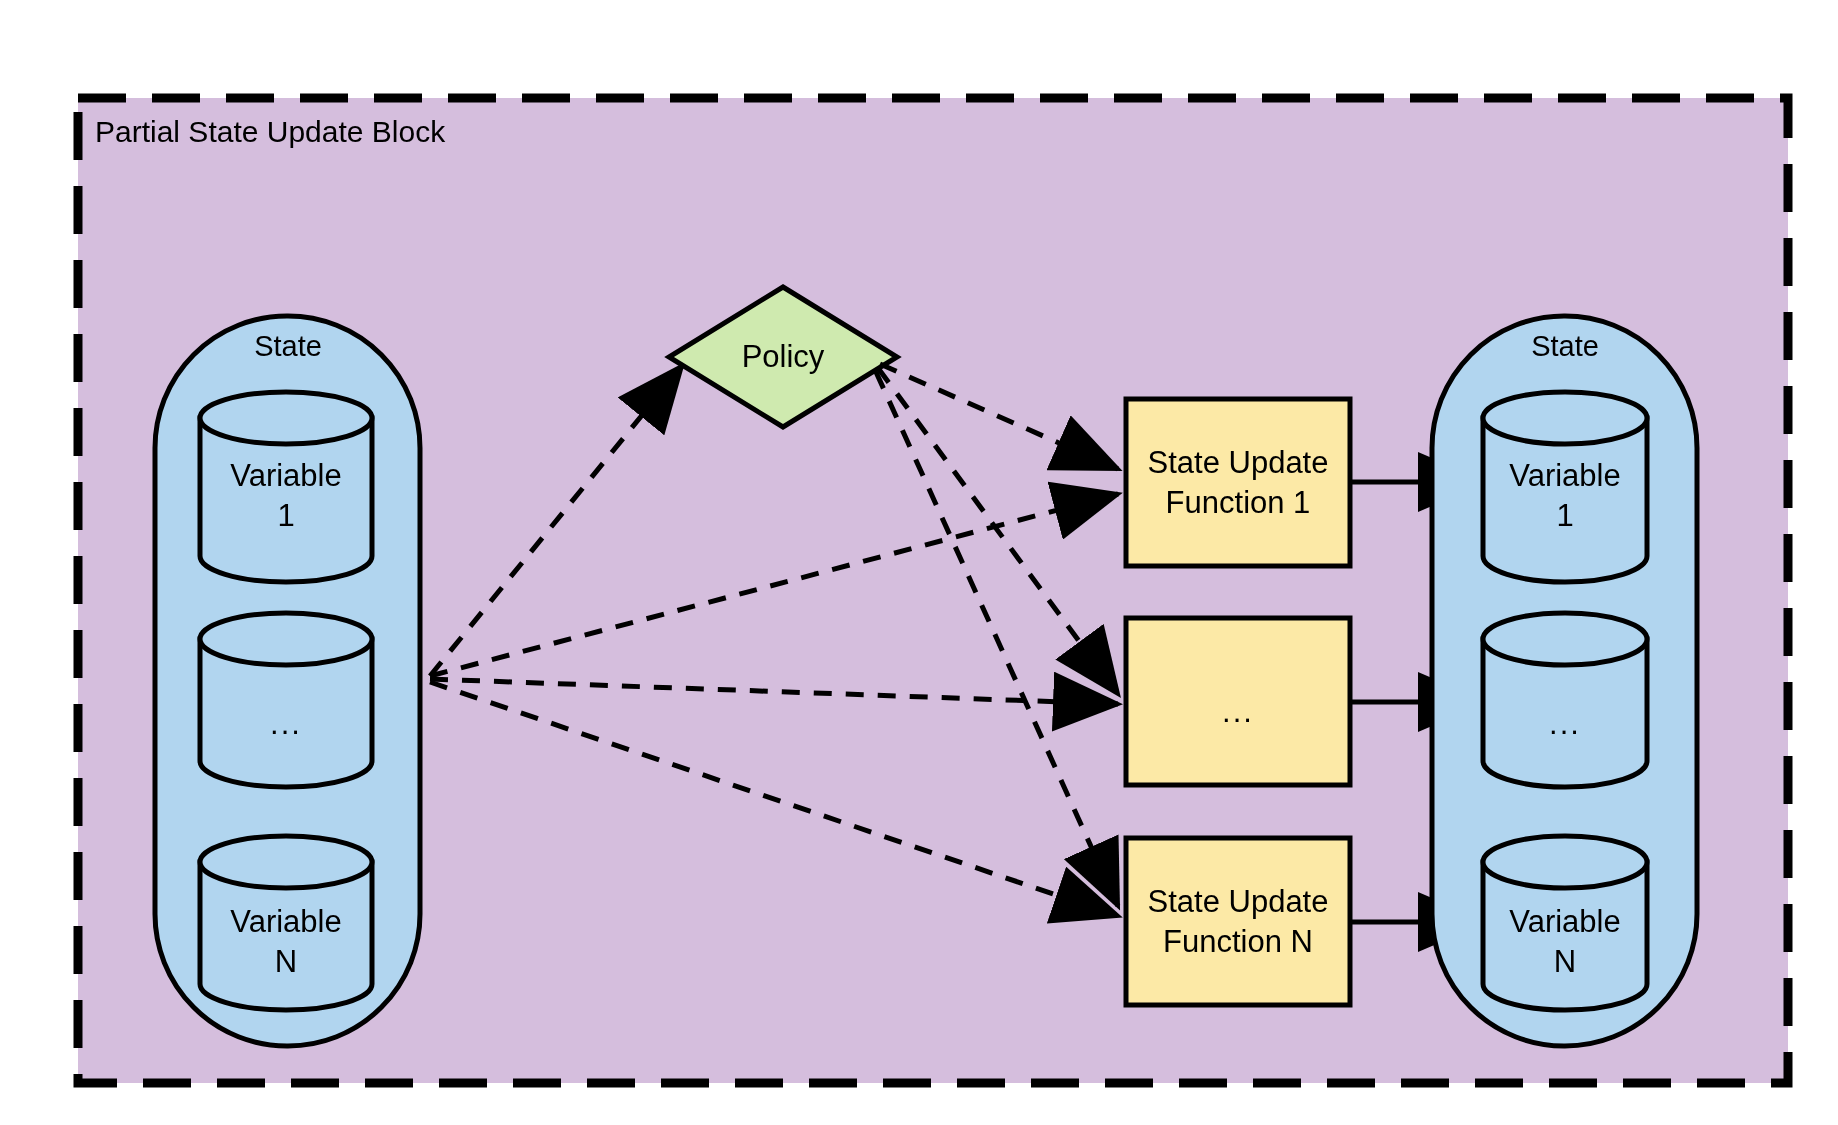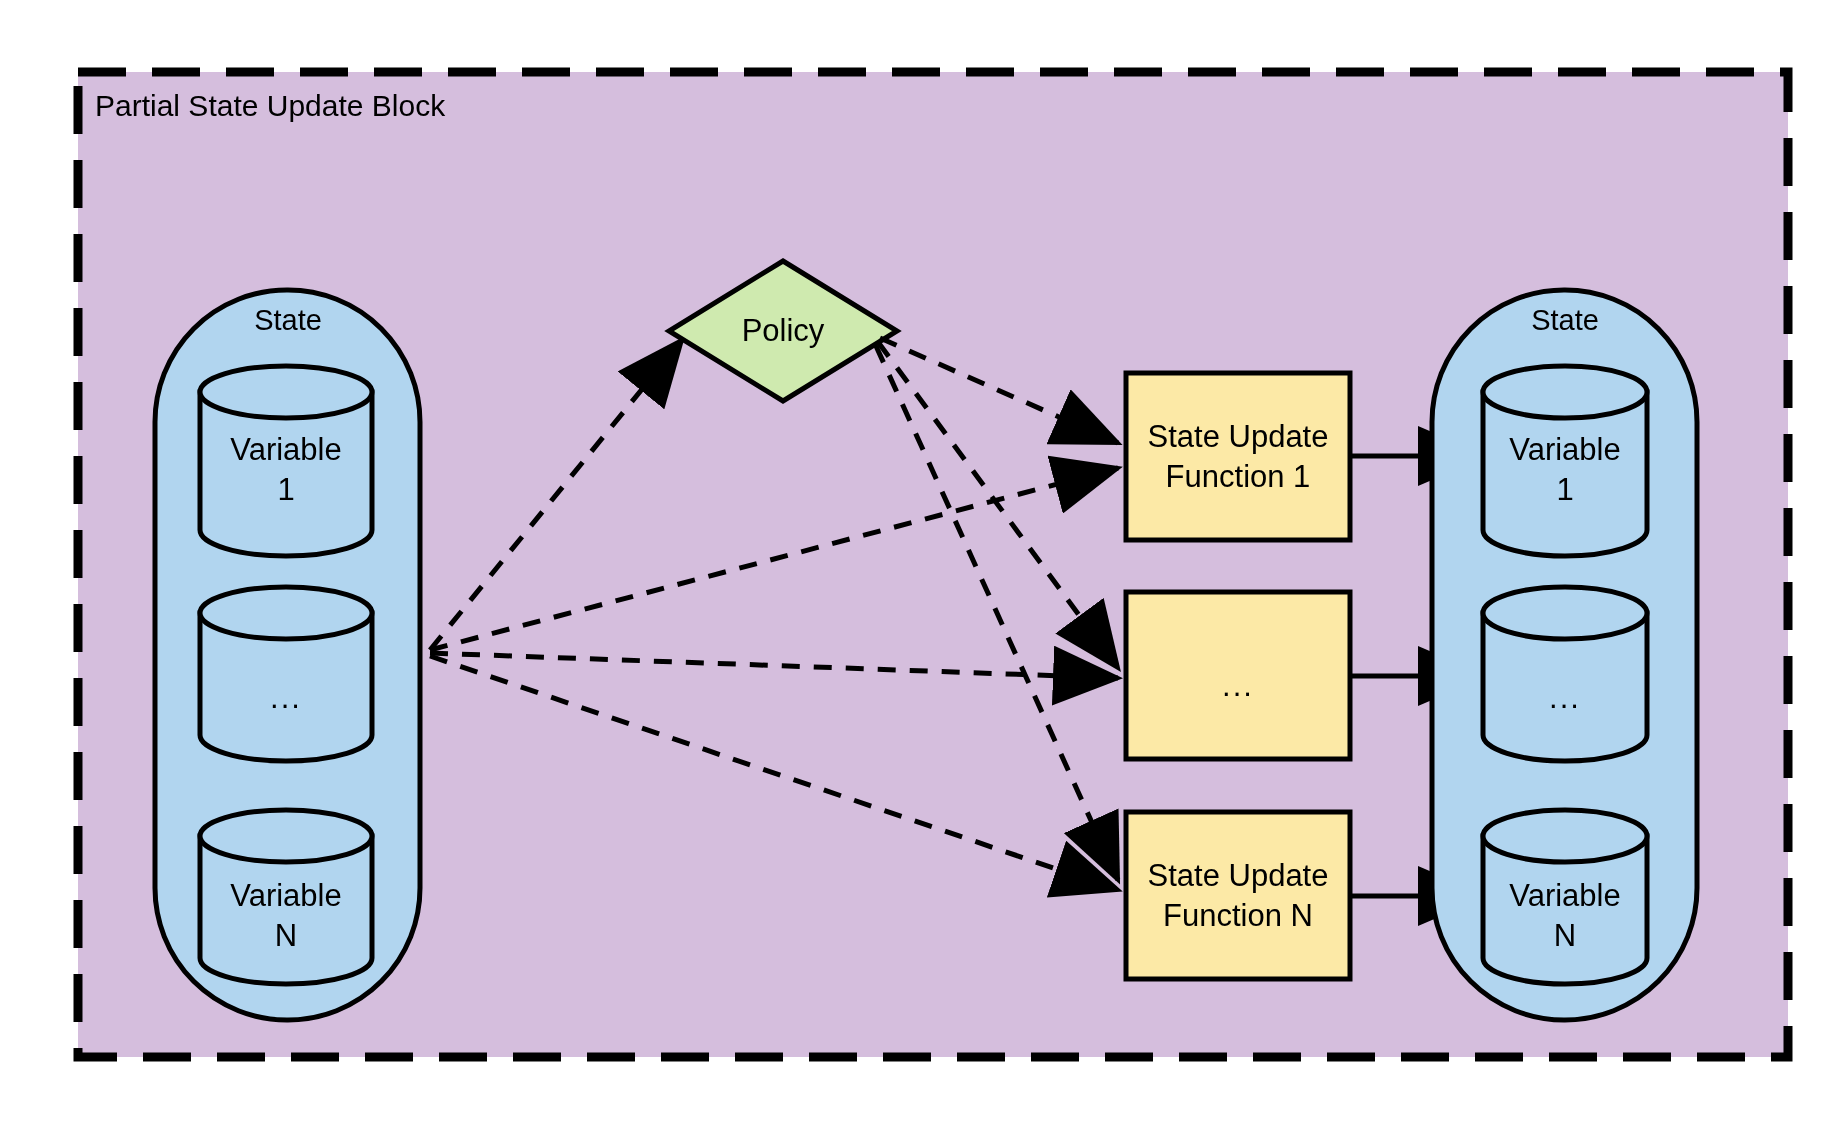--- a/index.html
+++ b/index.html
@@ -10,20 +10,21 @@
   body {
     width: 1838px;
     height: 1125px;
     font-family: "Liberation Sans", sans-serif;
     overflow: hidden;
   }
   #diagram-root {
     position: relative;
     width: 1838px;
     height: 922px;
+    margin-top: 26px;
   }
   svg#diagram-svg {
     display: block;
     width: 1838px;
     height: 1125px;
   }
   .shape-stroke {
     stroke: #000000;
     stroke-width: 5;
   }

